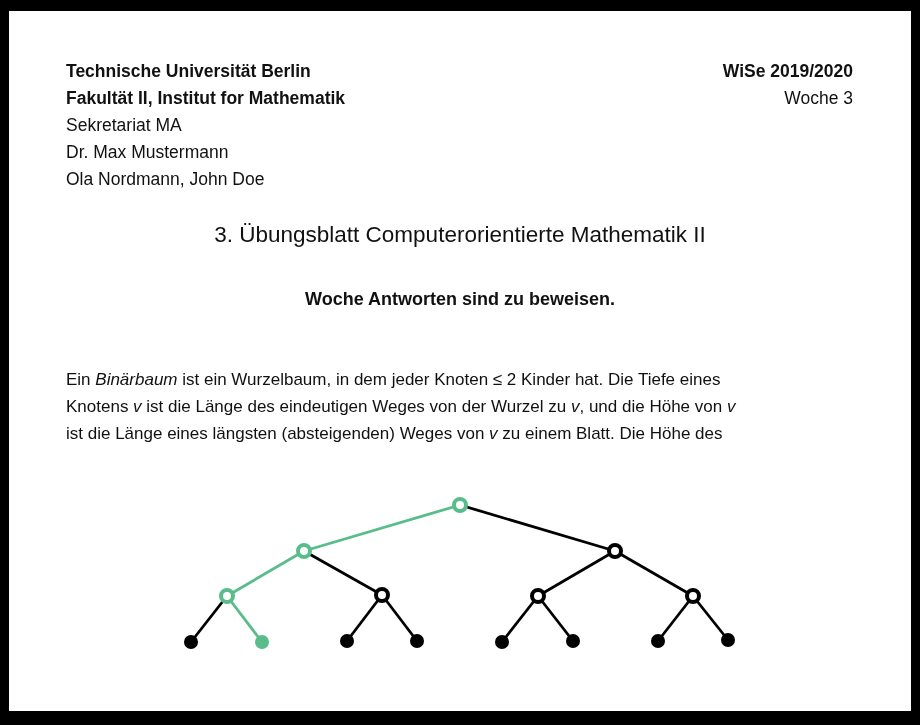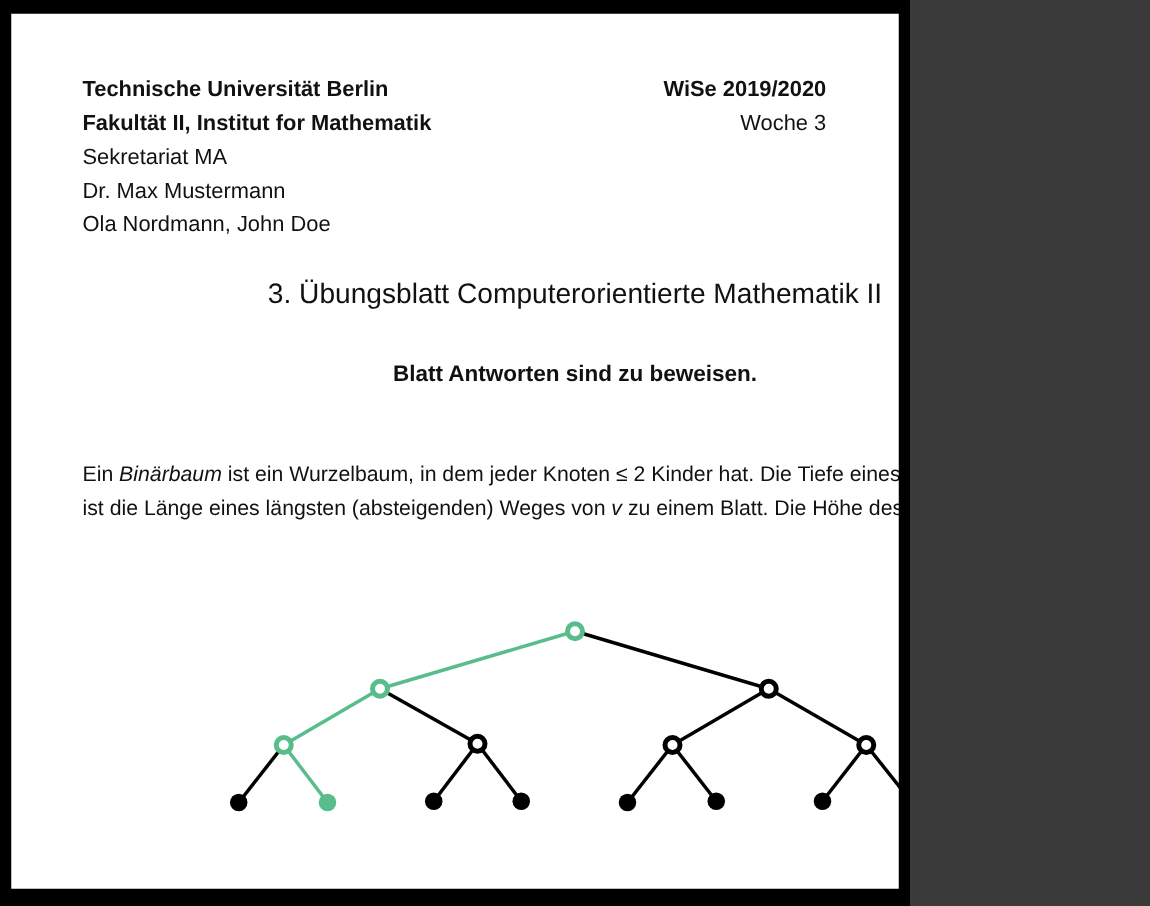--- a/index.html
+++ b/index.html
@@ -1,18 +1,18 @@
 <!DOCTYPE html>
 <html><head>
 <meta charset="utf-8">
 <style>
   html, body { margin: 0; padding: 0; background: #3a3a3a; }
   .page {
     position: relative;
-    width: 728px;
+    width: 920px;
     height: 725px;
     background: #ffffff;
     overflow: hidden;
     font-family: "Liberation Sans", sans-serif;
     color: #111111;
   }
   .frame {
     position: absolute;
     inset: 0;
     border-style: solid;
@@ -87,25 +87,26 @@
   </div>
 
   <div class="header-right">
     <div class="b">WiSe 2019/2020</div>
     <div>Woche 3</div>
   </div>
 
   <div class="centerband sheet-title">3. Übungsblatt Computerorientierte Mathematik II</div>
 
 
-  <div class="centerband note-line">Blatt Antworten sind zu beweisen.</div>
+  <div class="centerband note-line">Woche Antworten sind zu beweisen.</div>
 
 
   <div class="para">
     <div class="para-line"><span>Ein </span><span class="i">Binärbaum</span><span> ist ein Wurzelbaum, in dem jeder Knoten ≤ 2 Kinder hat. Die Tiefe eines</span></div>
+    <div class="para-line"><span>Knotens </span><span class="i">v</span><span> ist die Länge des eindeutigen Weges von der Wurzel zu </span><span class="i">v</span><span>, und die Höhe von </span><span class="i">v</span></div>
     <div class="para-line"><span>ist die Länge eines längsten (absteigenden) Weges von </span><span class="i">v</span><span> zu einem Blatt. Die Höhe des</span></div>
   </div>
 
   <svg class="tree-svg" viewBox="0 0 920 725" xmlns="http://www.w3.org/2000/svg">
       <line x1="460" y1="505" x2="304" y2="551" stroke="#58bc8b" stroke-width="2.8"></line>
       <line x1="460" y1="505" x2="615" y2="551" stroke="#000000" stroke-width="2.8"></line>
       <line x1="304" y1="551" x2="227" y2="596" stroke="#58bc8b" stroke-width="2.8"></line>
       <line x1="304" y1="551" x2="382" y2="595" stroke="#000000" stroke-width="2.8"></line>
       <line x1="615" y1="551" x2="538" y2="596" stroke="#000000" stroke-width="2.8"></line>
       <line x1="615" y1="551" x2="693" y2="596" stroke="#000000" stroke-width="2.8"></line>

